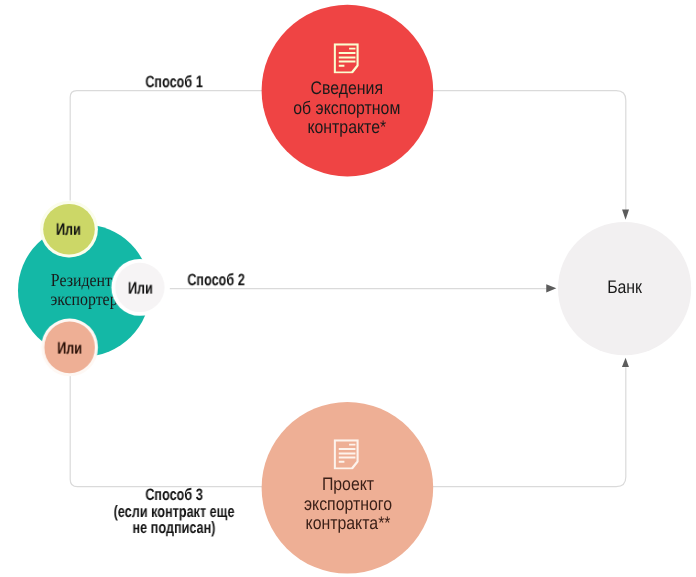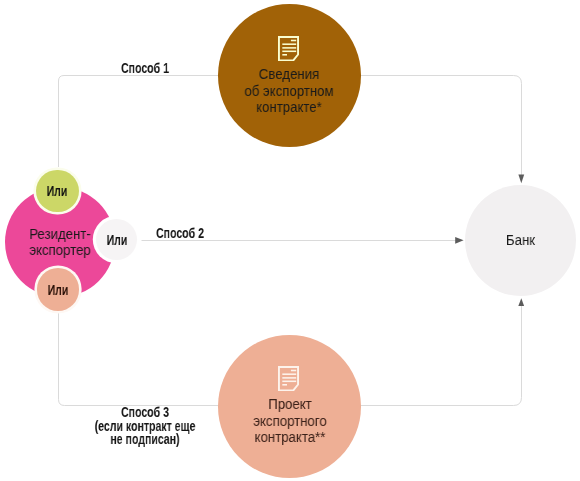--- a/index.html
+++ b/index.html
@@ -10,34 +10,34 @@
   .lines{position:absolute;left:0;top:0;width:580px;height:481px;}
   .node{position:absolute;border-radius:50%;display:flex;flex-direction:column;
         align-items:center;justify-content:center;text-align:center;}
   .lbl{white-space:pre-line;}
 
   
   .doc{width:143px;height:143px;display:block;}
   .doc .lbl{position:absolute;left:-28.5px;width:200px;text-align:center;
             font-size:15.2px;line-height:16.5px;color:#1a1a1a;
             will-change:transform;transform:scaleX(0.87);transform-origin:center top;}
-  .doc1{left:217.5px;top:3.5px;background:#a16207;}
+  .doc1{left:217.5px;top:3.5px;background:#ef4444;}
   .doc2{left:217.5px;top:169px;background:#f2f0f1;}
   .doc3{left:218px;top:334.5px;background:#eeaf95;}
   .doc3 .lbl{color:#3b2018;}
   .dicon{position:absolute;display:block;}
   .doc1 .dicon{left:60.6px;top:32.2px;}
   .doc1 .lbl{top:62.2px;}
   .doc2 .dicon{left:60.1px;top:23.2px;}
   .doc2 .lbl{top:53.3px;}
   .doc3 .dicon{left:59.8px;top:31.6px;}
   .doc3 .lbl{top:61.2px;}
 
   
-  .resident{width:110px;height:110px;left:5px;top:187px;background:#ec4899;display:block;}
+  .resident{width:110px;height:110px;left:15px;top:187px;background:#14b8a6;display:block;font-family:Liberation Serif, serif;}
   .resident .lbl{position:absolute;left:-25px;width:160px;text-align:center;
                  top:39px;font-size:15.2px;line-height:16.2px;color:#1a1a1a;
                  will-change:transform;transform:scaleX(0.87);transform-origin:center top;}
 
   .badge{width:42.3px;height:42.3px;}
   .badge span{position:absolute;left:-30px;width:102px;text-align:center;
               font:bold 13.8px "Liberation Sans",sans-serif;color:#111;
               will-change:transform;transform:scaleX(0.765);transform-origin:center top;}
   .badge-green{left:36.4px;top:169.6px;background:#ccd767;box-shadow:0 0 0 2.6px #fbfdec;}
   .badge-green span{top:14.6px;}

